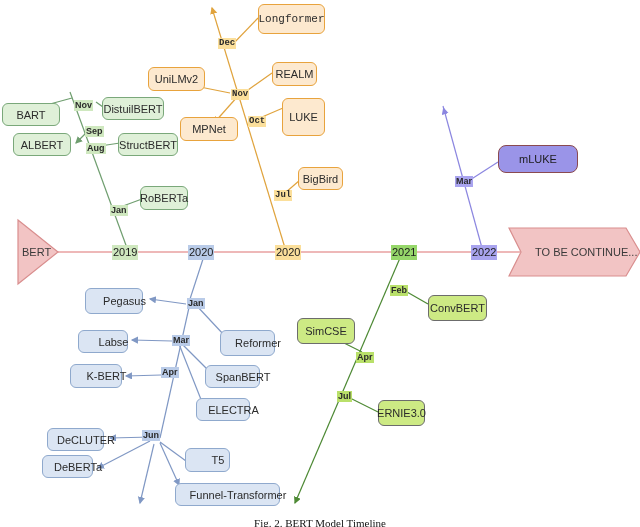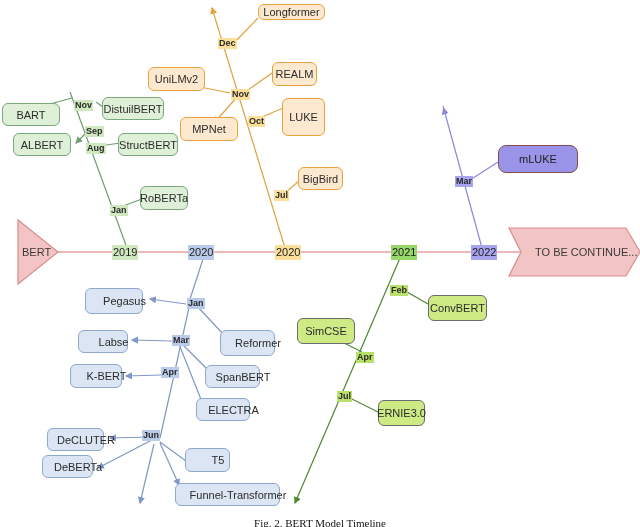--- a/index.html
+++ b/index.html
@@ -11,21 +11,21 @@
         justify-content:center;border-radius:6px;border-width:1.3px;border-style:solid;
         font-size:11px;color:#2b2b2b;white-space:nowrap;text-align:center;}
   .n-green{background:#dff0d8;border-color:#7aa87a;}
   .n-orange{background:#fde9cf;border-color:#e8a33d;}
   .n-blue{background:#dbe5f3;border-color:#8fa9cd;padding-left:21px;}
   .n-lime{background:#cdea84;border-color:#6c6c6c;}
   .n-purple{background:#9a94e8;border-color:#8a4a50;color:#1c1c1c;}
   .mlabel{position:absolute;font-size:9px;font-weight:bold;color:#2a2a2a;
           padding:0 1px;line-height:11px;white-space:nowrap;}
   .m-green{background:#cfe8bf;}
-  .m-orange{background:#fbdf9b;}
+  .m-orange{background:#fbdf9b;font-family:Liberation Mono, monospace;}
   .m-blue{background:#b9cbe8;}
   .m-lime{background:#b9e06a;}
   .m-purple{background:#a9a4ef;}
   .yearlab{position:absolute;font-size:11px;padding:0 1px;line-height:15px;
            white-space:nowrap;color:#1b1b1b;}
   .caption{position:absolute;left:0;right:0;bottom:-2px;text-align:center;
            font-family:"Liberation Serif", serif;font-size:11px;color:#111;}
 </style>
 </head>
 <body>
@@ -114,21 +114,21 @@
   <div class="yearlab" style="left:275px;top:245px;background:#fbdf9b;">2020</div>
   <div class="yearlab" style="left:391px;top:245px;background:#96d76a;">2021</div>
   <div class="yearlab" style="left:471px;top:245px;background:#a9a4ef;">2022</div>
 
   <div class="node n-green" style="left:2px;top:103px;width:58px;height:23px;">BART</div>
   <div class="node n-green" style="left:13px;top:133px;width:58px;height:23px;">ALBERT</div>
   <div class="node n-green" style="left:102px;top:97px;width:62px;height:23px;">DistuilBERT</div>
   <div class="node n-green" style="left:118px;top:133px;width:60px;height:23px;">StructBERT</div>
   <div class="node n-green" style="left:140px;top:186px;width:48px;height:24px;">RoBERTa</div>
 
-  <div class="node n-orange" style="left:258px;top:4px;width:67px;height:16px;">Longformer</div>
+  <div class="node n-orange" style="left:258px;top:4px;width:67px;height:30px;font-family:Liberation Mono, monospace;">Longformer</div>
   <div class="node n-orange" style="left:148px;top:67px;width:57px;height:24px;">UniLMv2</div>
   <div class="node n-orange" style="left:272px;top:62px;width:45px;height:24px;">REALM</div>
   <div class="node n-orange" style="left:282px;top:98px;width:43px;height:38px;">LUKE</div>
   <div class="node n-orange" style="left:180px;top:117px;width:58px;height:24px;">MPNet</div>
   <div class="node n-orange" style="left:298px;top:167px;width:45px;height:23px;">BigBird</div>
 
   <div class="node n-purple" style="left:498px;top:145px;width:80px;height:28px;border-radius:8px;">mLUKE</div>
 
   <div class="node n-blue" style="left:85px;top:288px;width:58px;height:26px;">Pegasus</div>
   <div class="node n-blue" style="left:78px;top:330px;width:50px;height:23px;">Labse</div>

